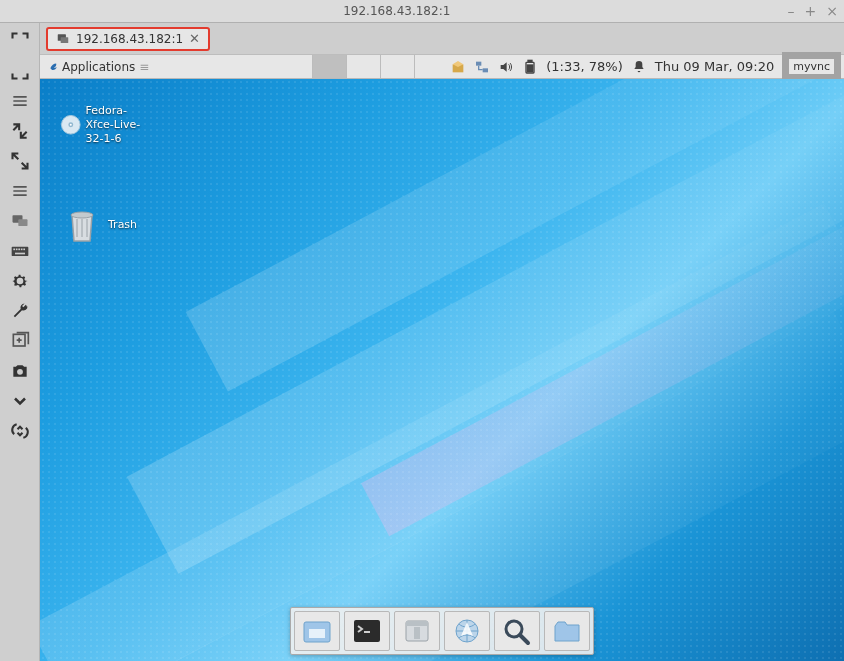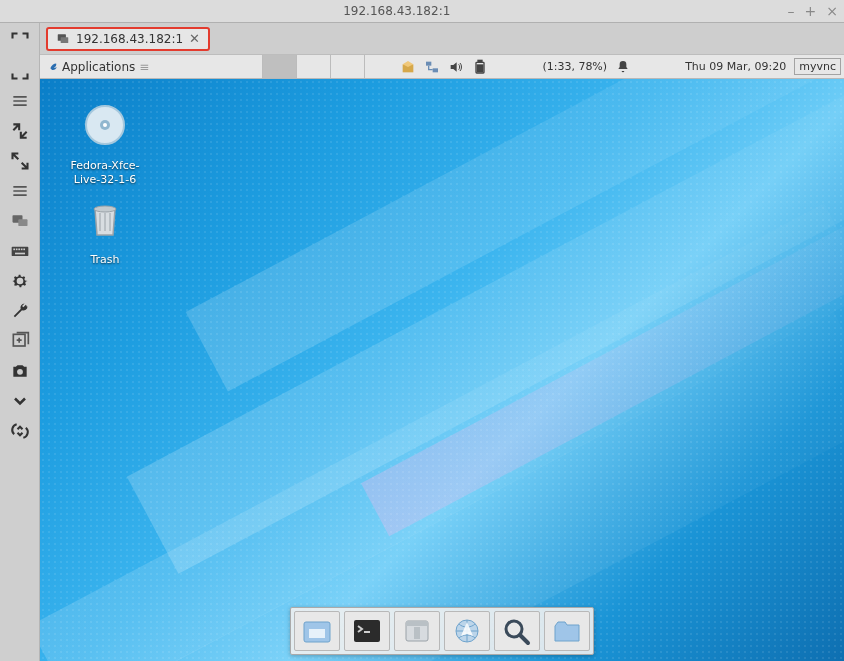--- a/index.html
+++ b/index.html
@@ -124,23 +124,23 @@
 }
 .task-slot.darker { background: #bfbfbf; }
 .panel-right {
   display: flex;
   align-items: center;
   gap: 8px;
   padding: 0 2px;
   height: 100%;
 }
 .tray-icon { width: 16px; height: 16px; display: flex; align-items: center; justify-content: center; }
-.tray-text { font-size: 11px; color: #333; margin-left: 46px; }
+.tray-text { font-size: 13px; color: #333; }
 .user-box {
-  border: 1px solid #a3a3a3;
+  border: 7px solid #a3a3a3;
   padding: 1px 4px;
   font-size: 11px;
   margin-right: 1px;
 }
 
 
 .desktop {
   flex: 1;
   position: relative;
   background: linear-gradient(135deg, #0a7ec8 0%, #1d9de0 25%, #3cb5ef 45%, #6ecdf7 60%, #1a94d6 80%, #0e6fb1 100%);
@@ -162,24 +162,23 @@
   background-image: radial-gradient(rgba(255,255,255,0.25) 1px, transparent 1px);
   background-size: 6px 6px;
   mix-blend-mode: screen;
   opacity: .35;
 }
 
 .desktop-icon {
   position: absolute;
   width: 90px;
   display: flex;
-  flex-direction: column;
-  align-items: center;
-  text-align: center;
-  gap: 12px;
+  flex-direction: row;
+  align-items: center;
+  gap: 4px;
   cursor: pointer;
 }
 .desktop-icon .glyph {
   width: 44px;
   height: 44px;
   display: flex;
   align-items: center;
   justify-content: center;
 }
 .desktop-icon .label {
@@ -394,21 +393,21 @@
             <svg viewBox="0 0 44 44">
                 <circle cx="22" cy="22" r="19" fill="#d9e8f2"></circle>
                 <circle cx="22" cy="22" r="19" fill="none" stroke="#a6c8dd" stroke-width="2"></circle>
                 <circle cx="22" cy="22" r="5" fill="#91b7cf"></circle>
                 <circle cx="22" cy="22" r="2" fill="#fff"></circle>
               </svg>
           </div>
           <span class="label">Fedora-Xfce-Live-32-1-6</span>
         </div>
 
-        <div class="desktop-icon" style="top:118px; left:20px">
+        <div class="desktop-icon" style="top:124px; left:20px">
           <div class="glyph">
             <svg viewBox="0 0 44 44">
                 <path d="M12 12h20l-2 26H14z" fill="#d8dde1" stroke="#9aa2a8" stroke-width="1.5"></path>
                 <ellipse cx="22" cy="12" rx="11" ry="3" fill="#c3cace" stroke="#9aa2a8"></ellipse>
                 <path d="M17 16v18M22 16v18M27 16v18" stroke="#9aa2a8"></path>
               </svg>
           </div>
           <span class="label">Trash</span>
         </div>
 

